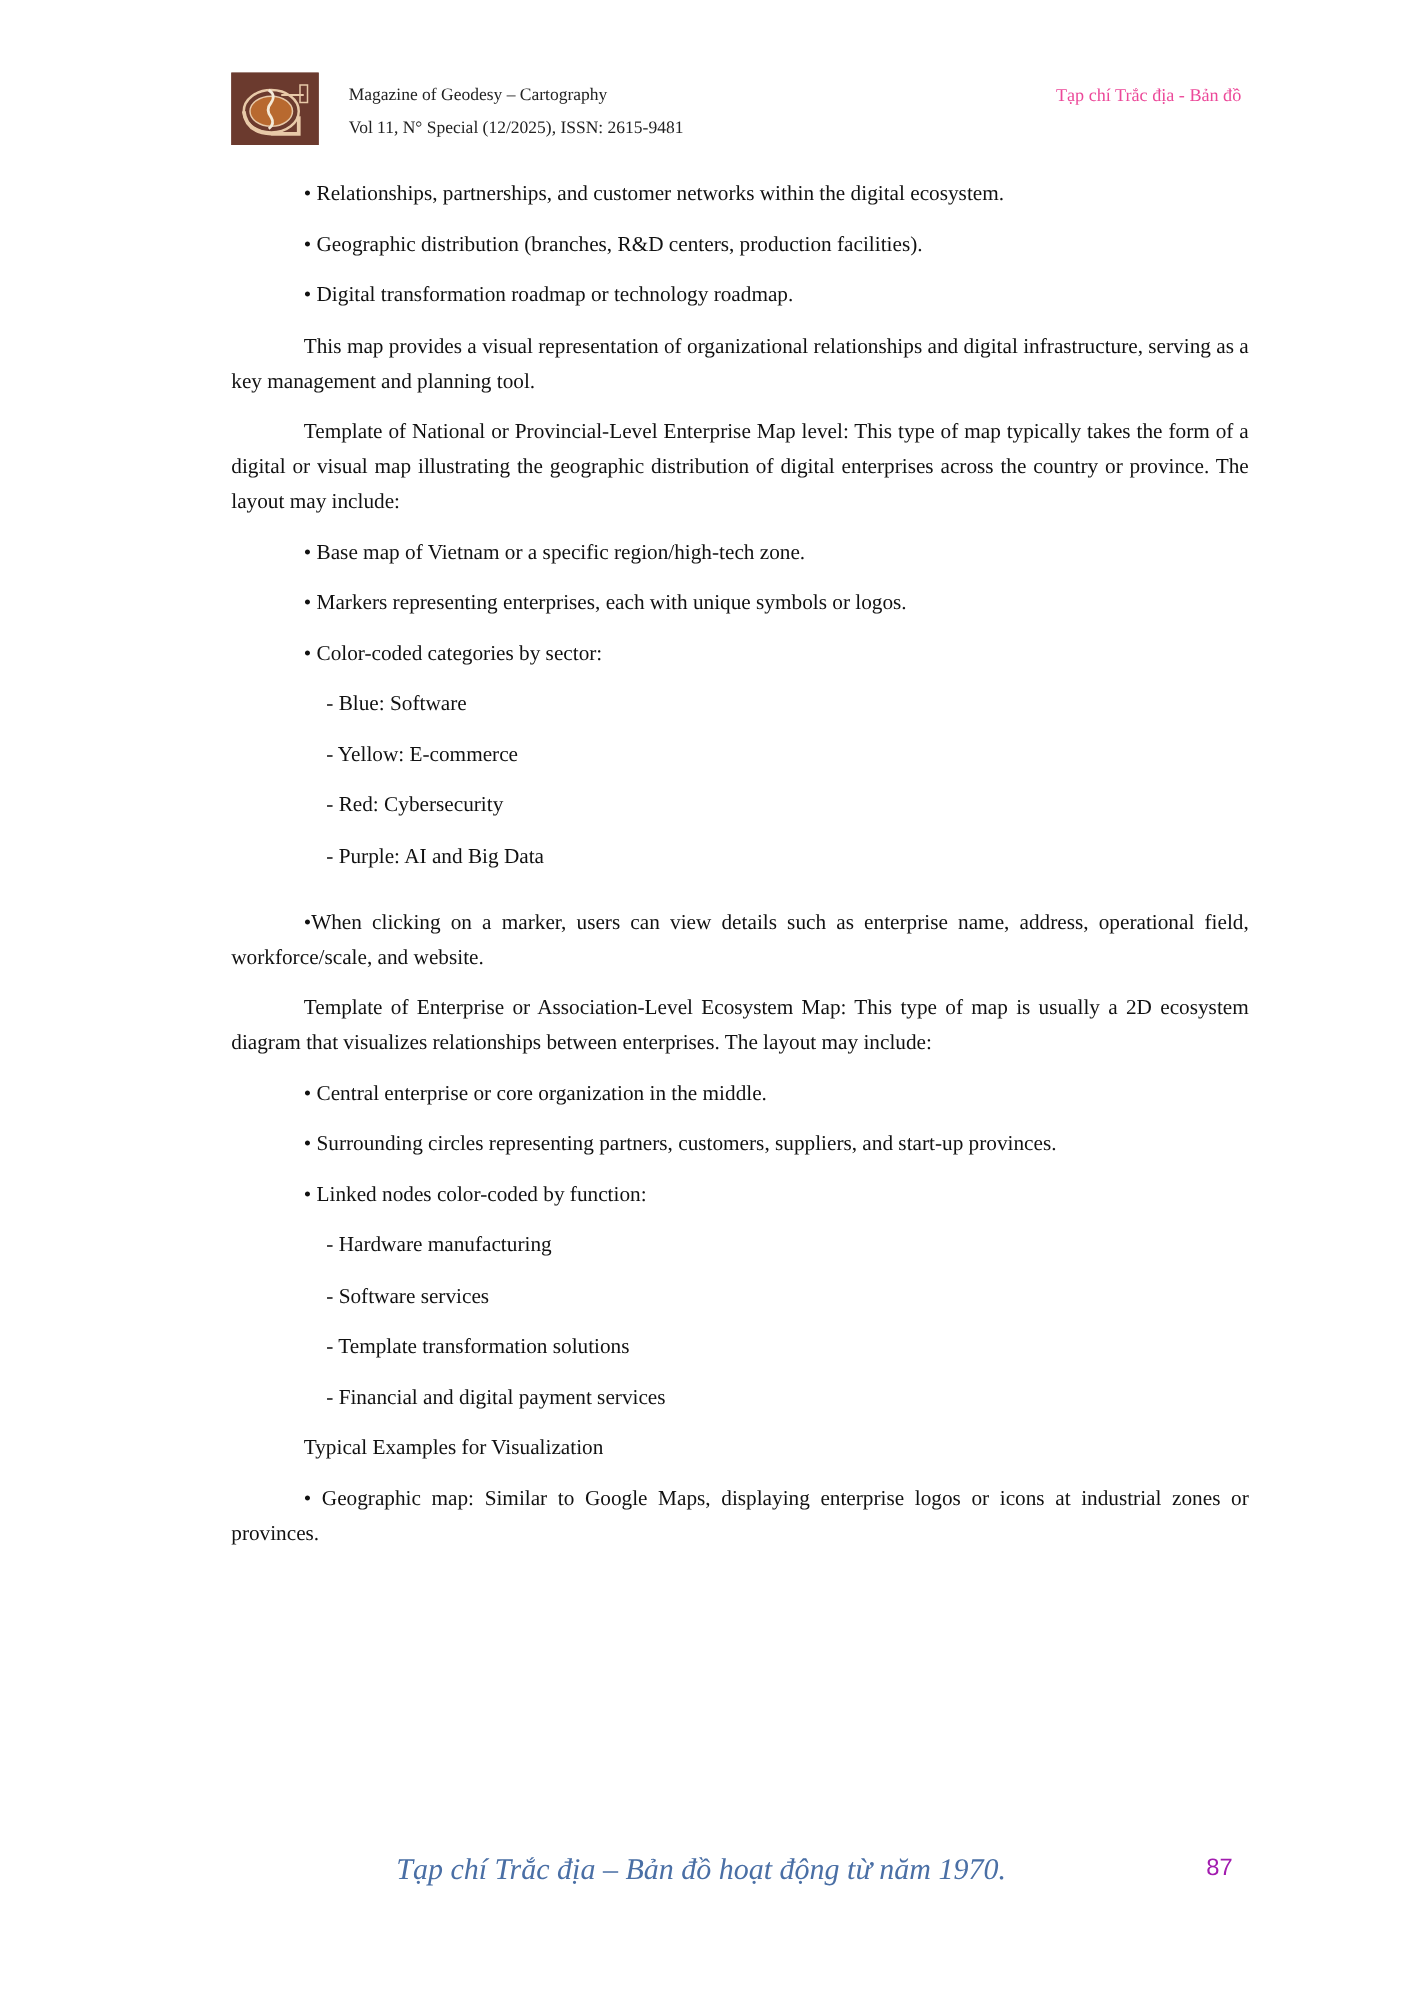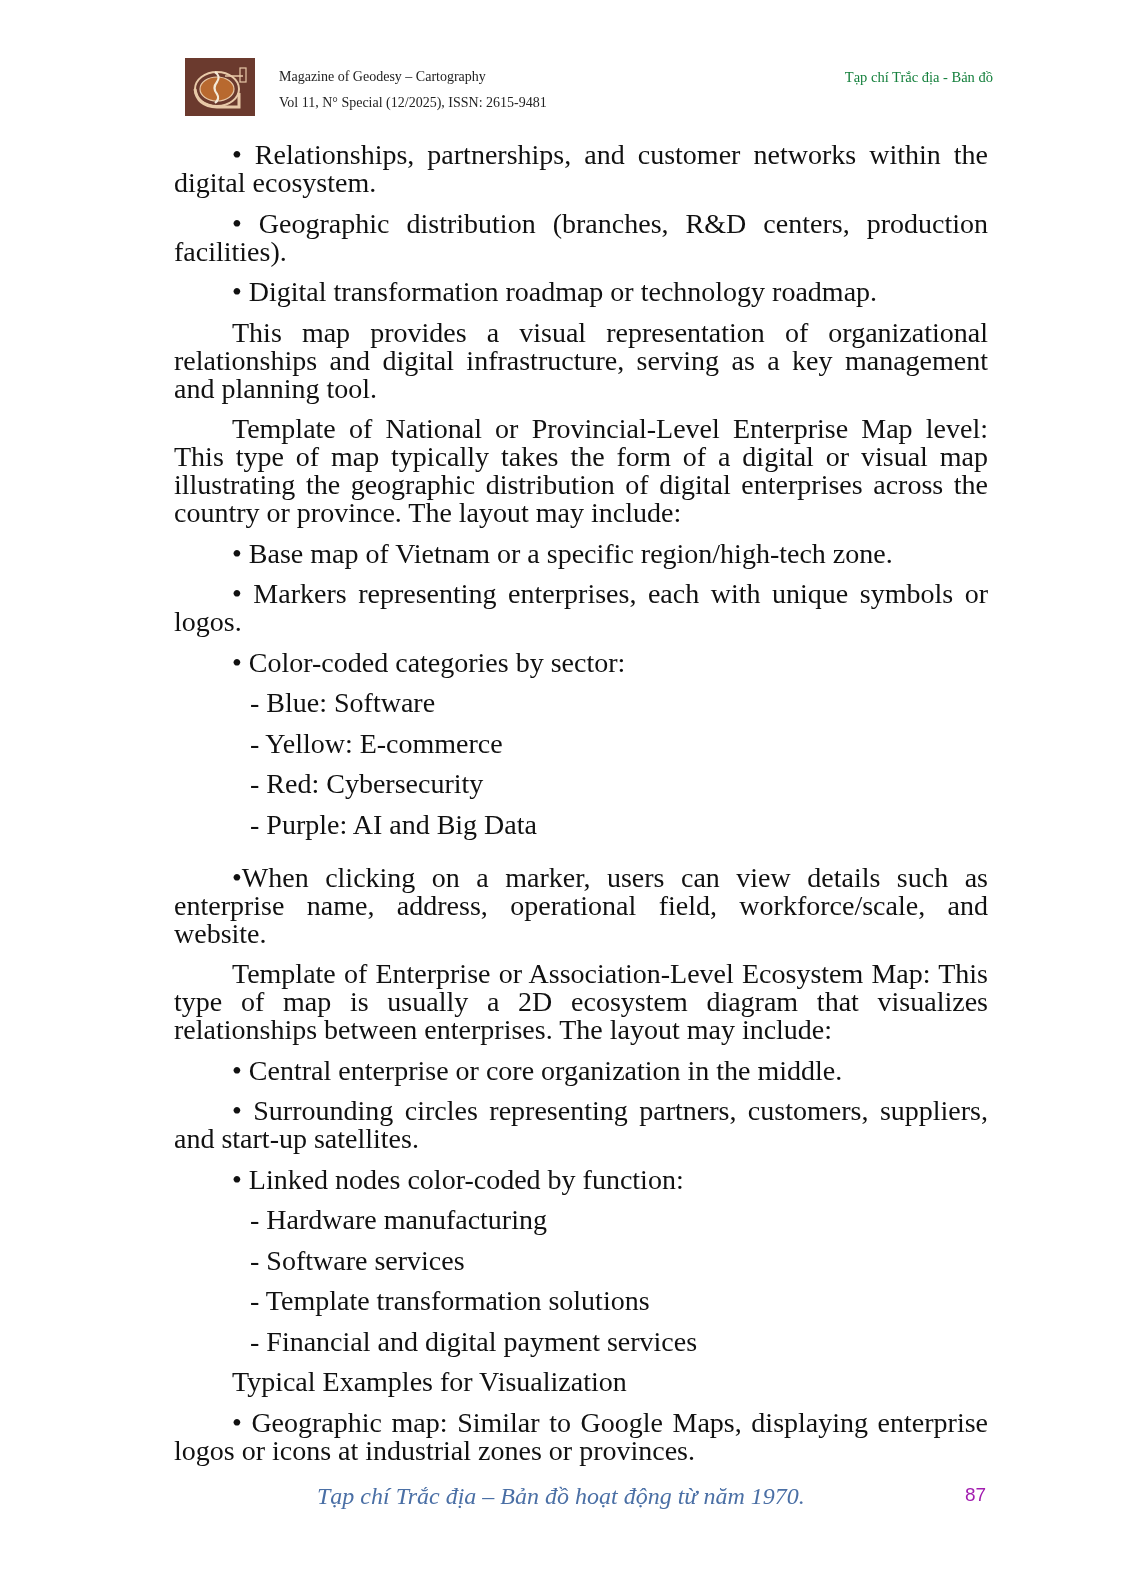--- a/index.html
+++ b/index.html
@@ -8,25 +8,25 @@
     font-family: "Liberation Serif", "DejaVu Serif", serif;
     color: #111;
   }
   .header { position: absolute; left: 185px; top: 58px; width: 800px; height: 60px; }
   .logo {
     position: absolute; left: 0; top: 0; width: 70px; height: 58px;
     background: #6b3a2e;
   }
   .logo svg { display: block; }
   .hdr-left { position: absolute; left: 94px; top: 6px; font-size: 14px; line-height: 26px; color: #222; }
-  .hdr-right { position: absolute; right: -8px; top: 6px; font-size: 14.5px; line-height: 26px; color: #15803d; text-align: center; }
+  .hdr-right { position: absolute; right: -8px; top: 6px; font-size: 14.5px; line-height: 26px; color: #ec4899; text-align: center; }
 
   .content {
-    position: absolute; left: 174px; top: 141px; width: 814px;
-    font-size: 28px; line-height: 28px;
+    position: absolute; left: 185px; top: 141px; width: 814px;
+    font-size: 17px; line-height: 28px;
   }
   .p { margin: 0; text-align: justify; text-indent: 58px; }
   .bullet { margin: 0; text-indent: 58px; text-align: justify; }
   .dash { margin: 0; padding-left: 76px; }
   .gap { height: 12.5px; }
 
   .footer-text {
     position: absolute; left: 317px; top: 1483px;
     font-style: italic; font-size: 24px; color: #4a6fa5;
   }
@@ -85,21 +85,21 @@
   <div class="gap"></div>
   <p class="dash">- Purple: AI and Big Data</p>
   <div class="gap"></div>
   <div class="gap"></div>
   <p class="bullet">•When clicking on a marker, users can view details such as enterprise name, address, operational field, workforce/scale, and website.</p>
   <div class="gap"></div>
   <p class="p">Template of Enterprise or Association-Level Ecosystem Map: This type of map is usually a 2D ecosystem diagram that visualizes relationships between enterprises. The layout may include:</p>
   <div class="gap"></div>
   <p class="bullet">• Central enterprise or core organization in the middle.</p>
   <div class="gap"></div>
-  <p class="bullet">• Surrounding circles representing partners, customers, suppliers, and start-up satellites.</p>
+  <p class="bullet">• Surrounding circles representing partners, customers, suppliers, and start-up provinces.</p>
   <div class="gap"></div>
   <p class="bullet">• Linked nodes color-coded by function:</p>
   <div class="gap"></div>
   <p class="dash">- Hardware manufacturing</p>
   <div class="gap"></div>
   <p class="dash">- Software services</p>
   <div class="gap"></div>
   <p class="dash">- Template transformation solutions</p>
   <div class="gap"></div>
   <p class="dash">- Financial and digital payment services</p>

